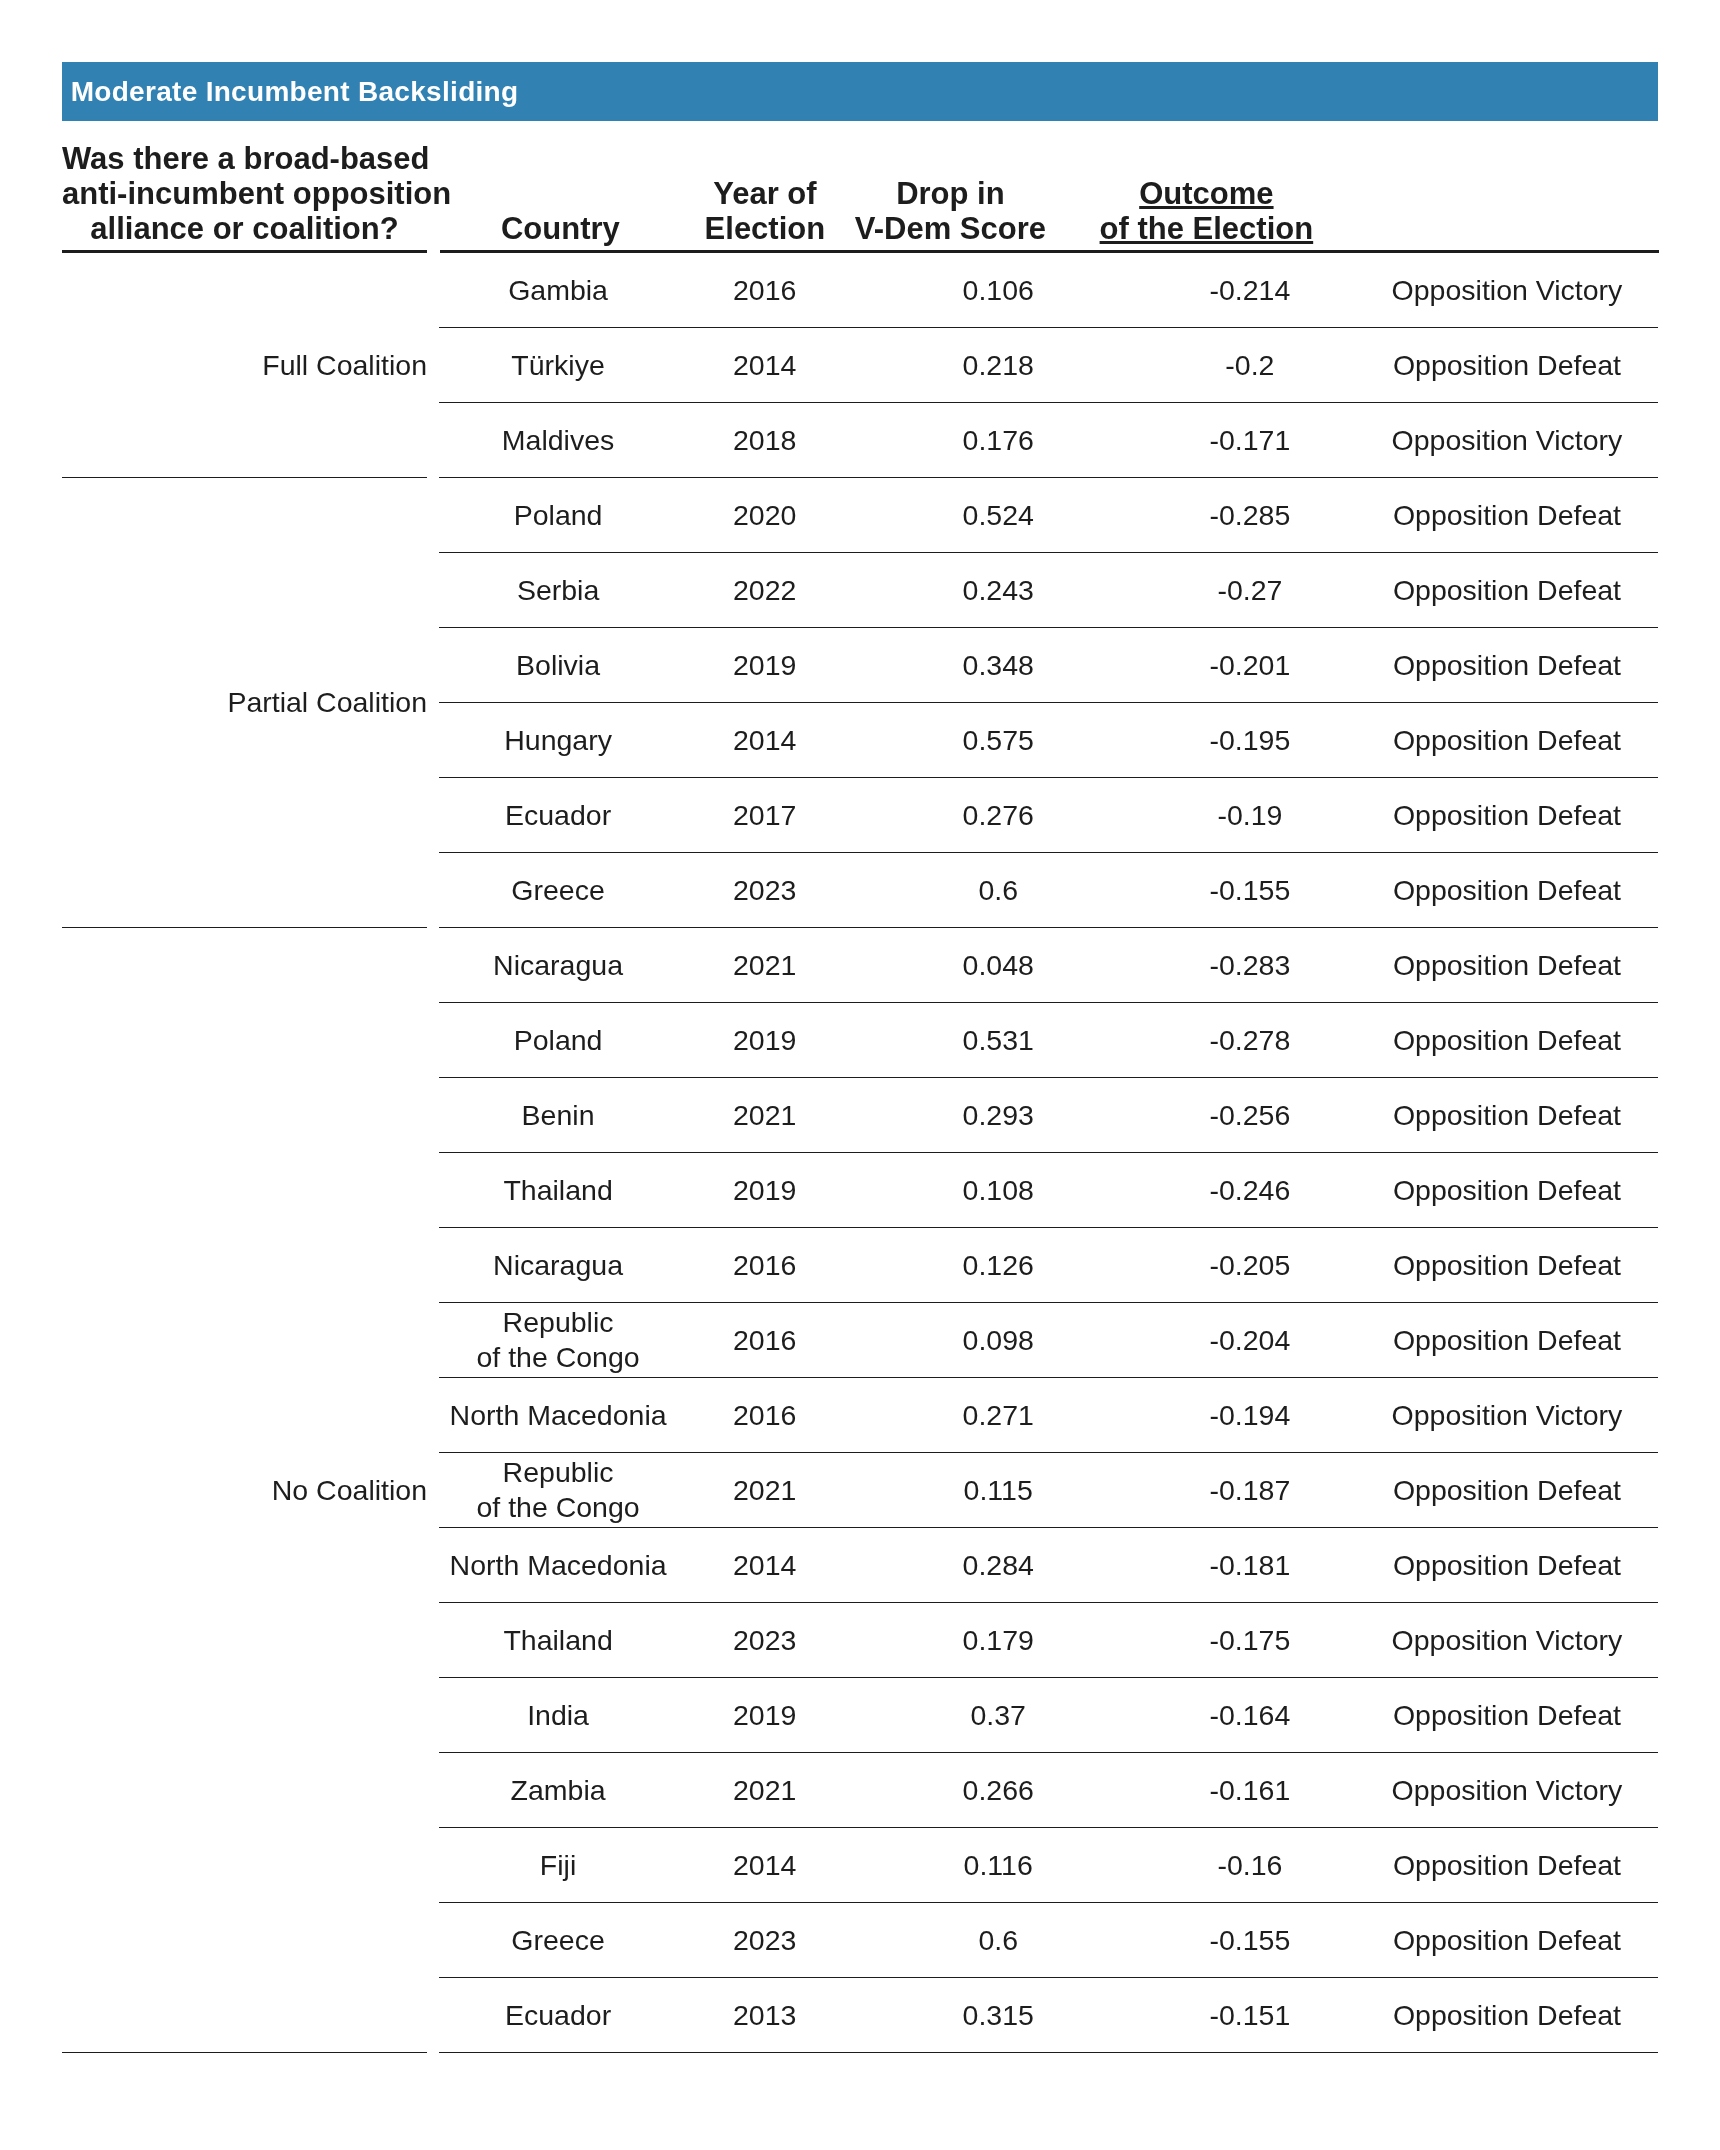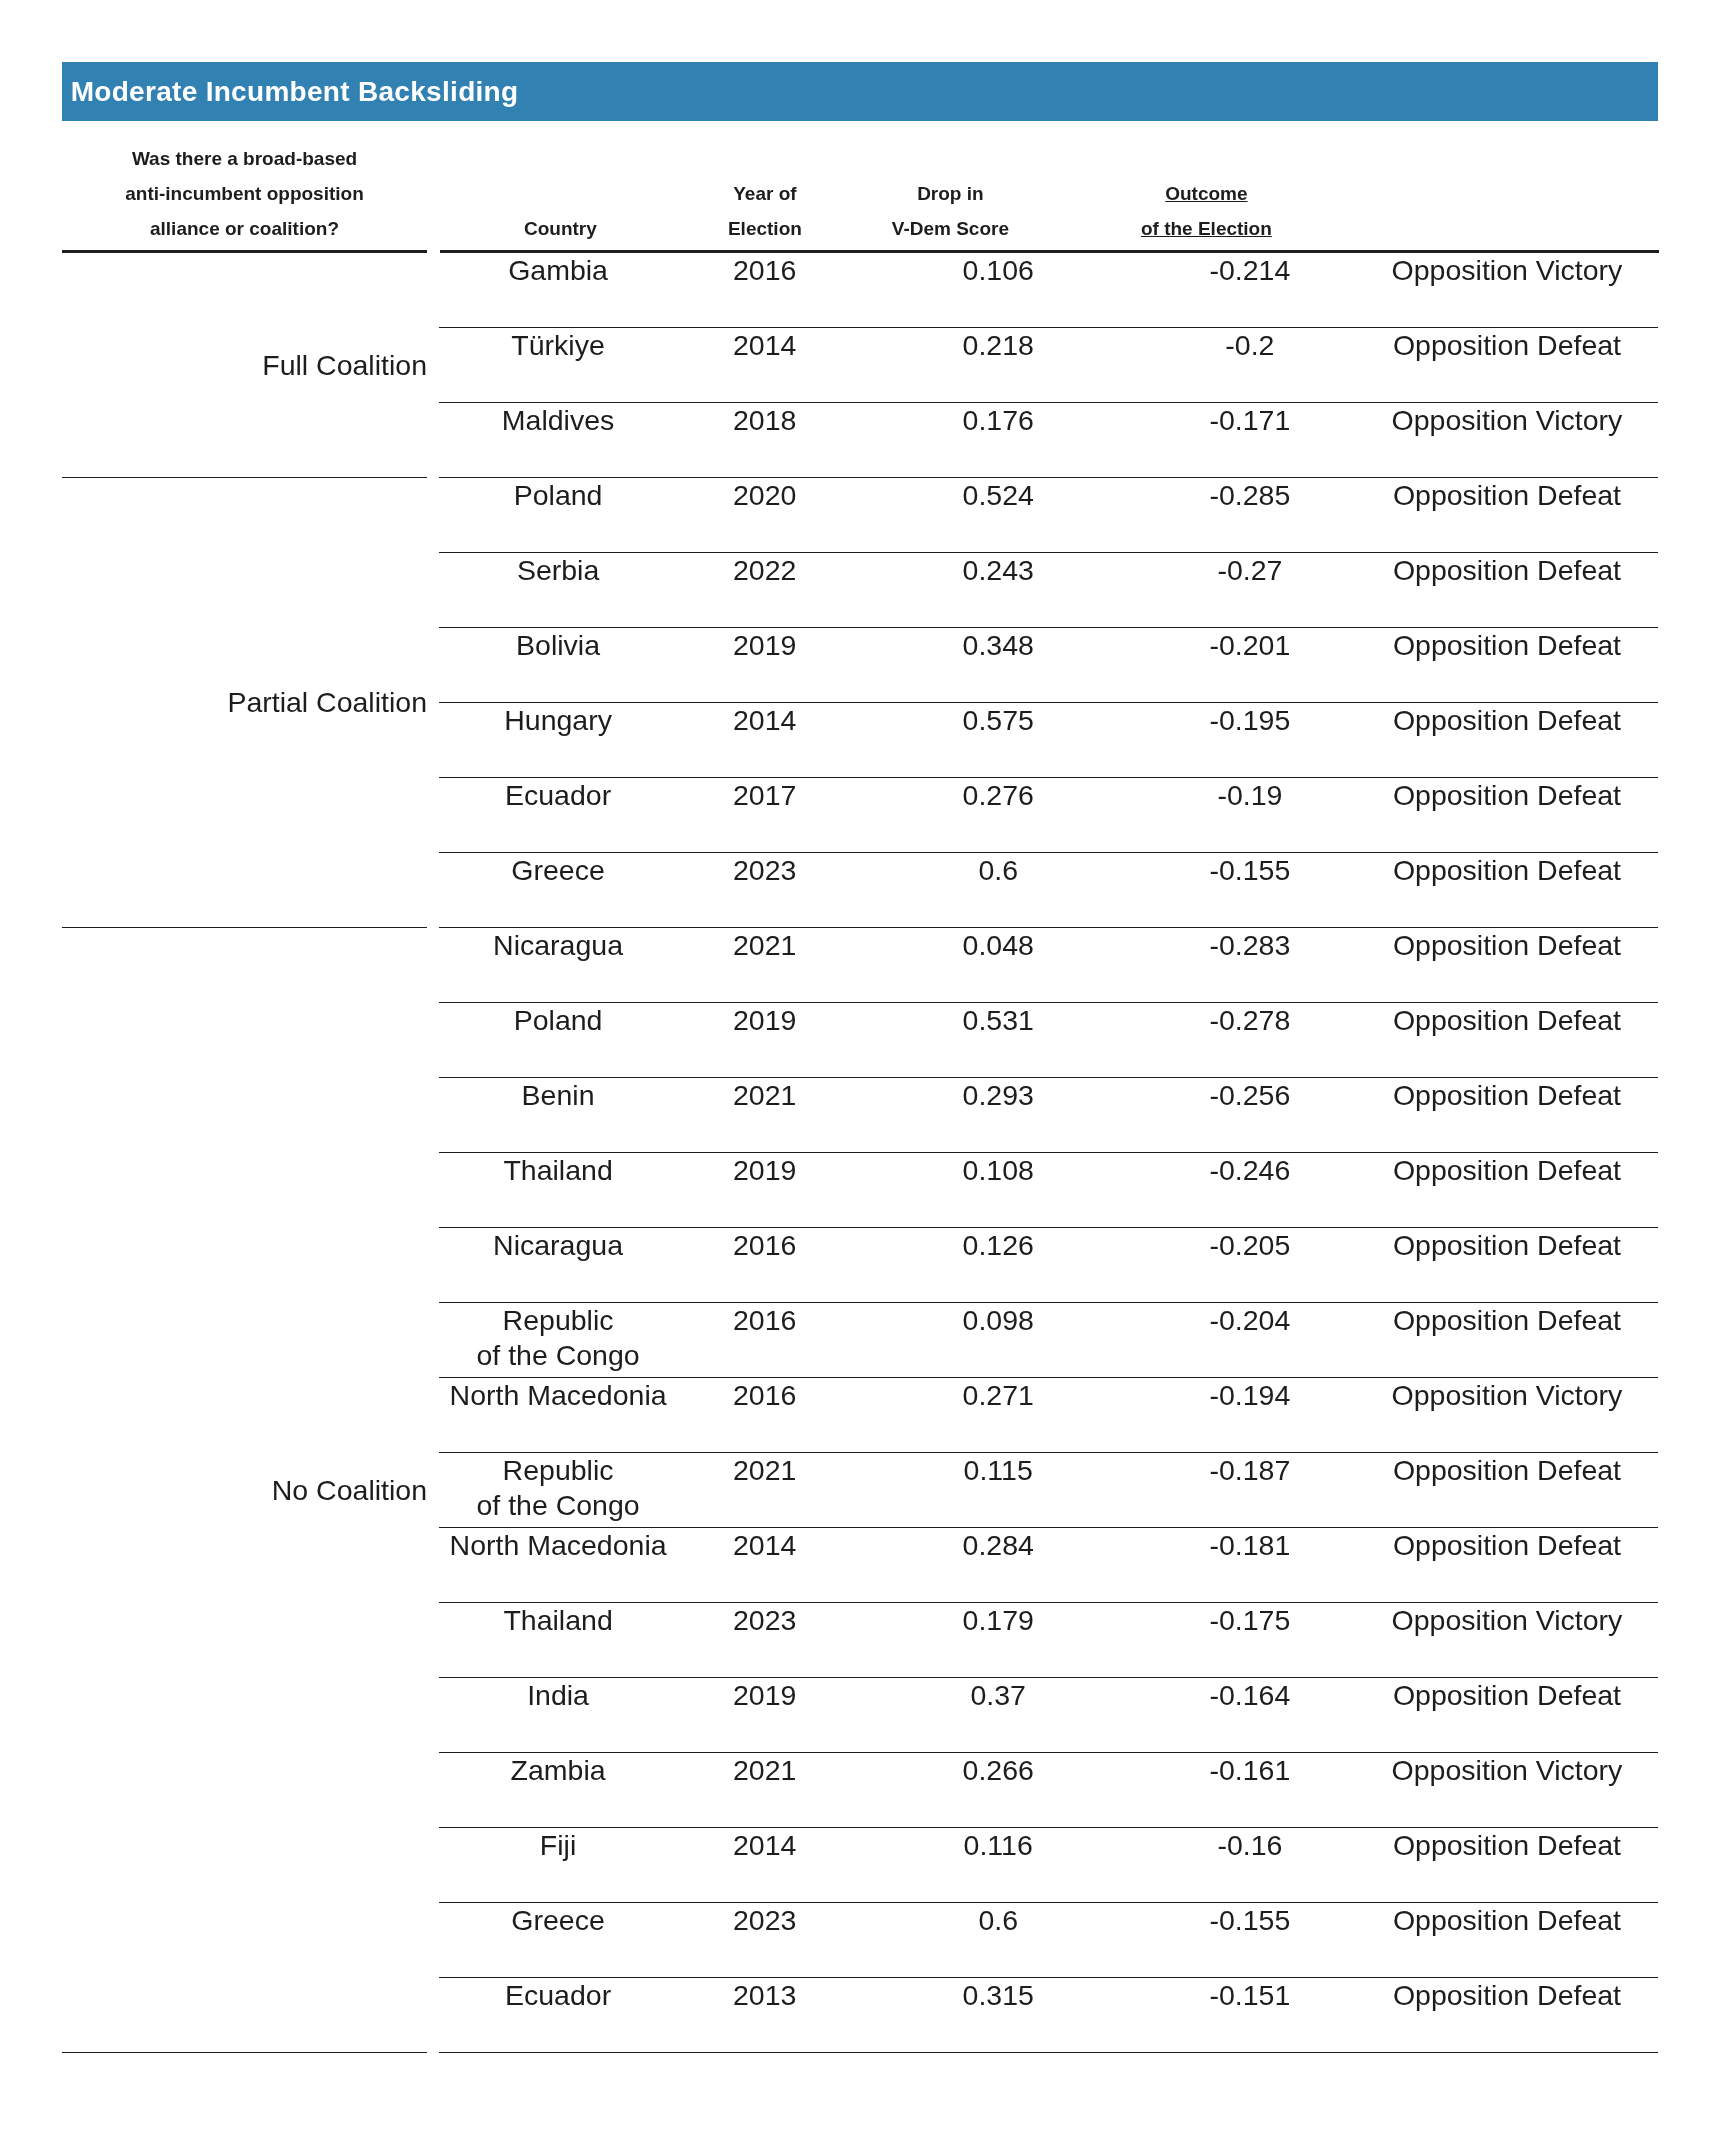--- a/index.html
+++ b/index.html
@@ -17,21 +17,21 @@
     background:var(--bar-blue);display:flex;align-items:center;
     box-sizing:border-box;padding-left:8.7px;
   }
   .title-bar .title{color:#ffffff;font-weight:bold;font-size:28px;letter-spacing:0.3px;}
 
   
   .table{position:absolute;left:62px;top:150px;width:1596px;}
 
   .thead{display:flex;align-items:flex-end;height:100px;}
   .hcell{
-    text-align:center;font-weight:bold;font-size:19px;line-height:35px;
+    text-align:center;font-weight:bold;font-size:31px;line-height:35px;
     white-space:pre;box-sizing:border-box;padding-bottom:3.7px;
   }
   .h-coalition{width:365px;}
   .h-country{width:242px;margin-left:12.4px;}
   .h-year{width:167px;}
   .h-ldi{width:297px;}
   .h-drop{width:204px;}
   .h-outcome{width:308px;text-decoration:underline;}
 
   .head-rules{position:relative;height:3.1px;}
@@ -42,21 +42,21 @@
   .tbody{width:1596px;}
   .group{display:flex;}
   .group-label-col{
     width:365px;box-sizing:border-box;
     display:flex;align-items:center;justify-content:flex-end;
     border-bottom:1.2px solid var(--ink);
     font-size:28.5px;
   }
   .group-rows{width:1231px;box-sizing:border-box;padding-left:12.4px;}
   .row{
-    height:75px;display:flex;align-items:flex-start;
+    height:75px;display:flex;align-items:center;
     border-bottom:1.2px solid var(--ink);box-sizing:border-box;gap:6px;
   }
   .cell{
     text-align:center;font-size:28.5px;line-height:35px;white-space:pre;
   }
   .c-country{width:242px;}
   .c-year{width:167px;}
   .c-ldi{width:297px;}
   .c-drop{width:204px;}
   .c-outcome{width:308px;}

